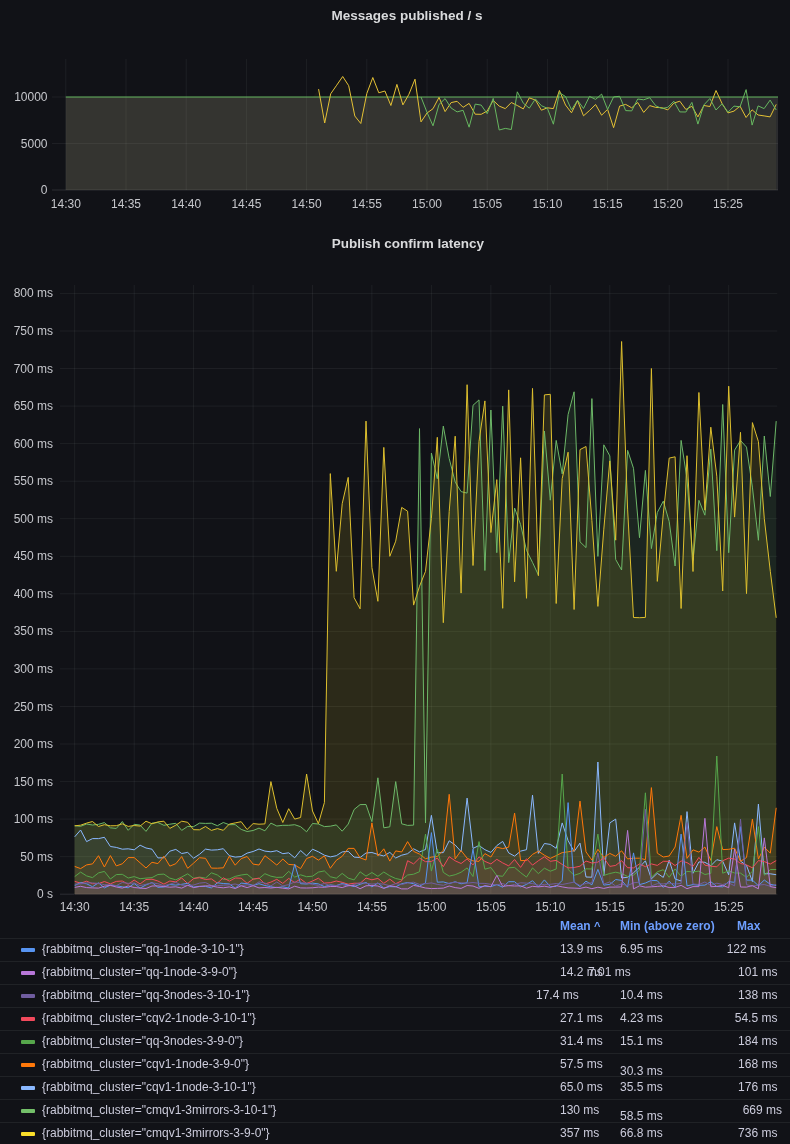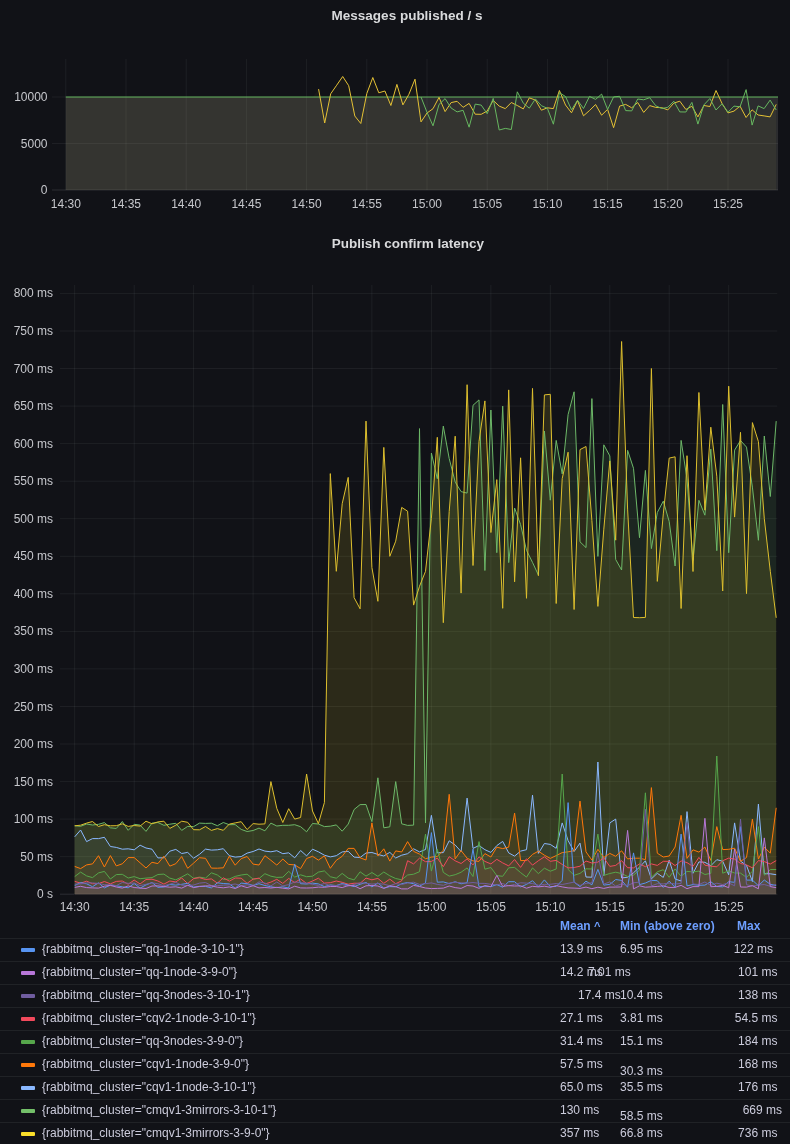--- a/index.html
+++ b/index.html
@@ -128,41 +128,41 @@
 <div style="position:absolute;left:0;top:0;width:790px;height:23px;color:#6e9fff;font-weight:bold">
       <span style="position:absolute;left:560px;top:4px">Mean <span style="font-size:11px">^</span></span>
       <span style="position:absolute;left:620px;top:4px">Min (above zero)</span>
       <span style="position:absolute;left:737px;top:4px">Max</span>
     </div>
 <div style="position:absolute;left:0;top:23px;width:790px;height:23px;border-top:1px solid #202226">
       <span style="position:absolute;left:21px;top:9px;width:14px;height:4px;border-radius:1px;background:#5794F2"></span>
       <span style="position:absolute;left:42px;top:3px">{rabbitmq_cluster="qq-1node-3-10-1"}</span>
       <span style="position:absolute;left:560px;top:3px">13.9 ms</span>
       <span style="position:absolute;left:620px;top:3px">6.95 ms</span>
-      <span style="position:absolute;right:17px;top:3px">122 ms</span>
+      <span style="position:absolute;right:24px;top:3px">122 ms</span>
     </div>
 <div style="position:absolute;left:0;top:46px;width:790px;height:23px;border-top:1px solid #202226">
       <span style="position:absolute;left:21px;top:9px;width:14px;height:4px;border-radius:1px;background:#B877D9"></span>
       <span style="position:absolute;left:42px;top:3px">{rabbitmq_cluster="qq-1node-3-9-0"}</span>
       <span style="position:absolute;left:560px;top:3px">14.2 ms</span>
       <span style="position:absolute;left:588px;top:3px">7.01 ms</span>
       <span style="position:absolute;right:12.6px;top:3px">101 ms</span>
     </div>
 <div style="position:absolute;left:0;top:69px;width:790px;height:23px;border-top:1px solid #202226">
       <span style="position:absolute;left:21px;top:9px;width:14px;height:4px;border-radius:1px;background:#705DA0"></span>
       <span style="position:absolute;left:42px;top:3px">{rabbitmq_cluster="qq-3nodes-3-10-1"}</span>
-      <span style="position:absolute;left:578px;top:3px">17.4 ms</span>
+      <span style="position:absolute;left:536px;top:3px">17.4 ms</span>
       <span style="position:absolute;left:620px;top:3px">10.4 ms</span>
       <span style="position:absolute;right:12.6px;top:3px">138 ms</span>
     </div>
 <div style="position:absolute;left:0;top:92px;width:790px;height:23px;border-top:1px solid #202226">
       <span style="position:absolute;left:21px;top:9px;width:14px;height:4px;border-radius:1px;background:#F2495C"></span>
       <span style="position:absolute;left:42px;top:3px">{rabbitmq_cluster="cqv2-1node-3-10-1"}</span>
       <span style="position:absolute;left:560px;top:3px">27.1 ms</span>
-      <span style="position:absolute;left:620px;top:3px">3.81 ms</span>
+      <span style="position:absolute;left:620px;top:3px">4.23 ms</span>
       <span style="position:absolute;right:12.6px;top:3px">54.5 ms</span>
     </div>
 <div style="position:absolute;left:0;top:115px;width:790px;height:23px;border-top:1px solid #202226">
       <span style="position:absolute;left:21px;top:9px;width:14px;height:4px;border-radius:1px;background:#56A64B"></span>
       <span style="position:absolute;left:42px;top:3px">{rabbitmq_cluster="qq-3nodes-3-9-0"}</span>
       <span style="position:absolute;left:560px;top:3px">31.4 ms</span>
       <span style="position:absolute;left:620px;top:3px">15.1 ms</span>
       <span style="position:absolute;right:12.6px;top:3px">184 ms</span>
     </div>
 <div style="position:absolute;left:0;top:138px;width:790px;height:23px;border-top:1px solid #202226">

